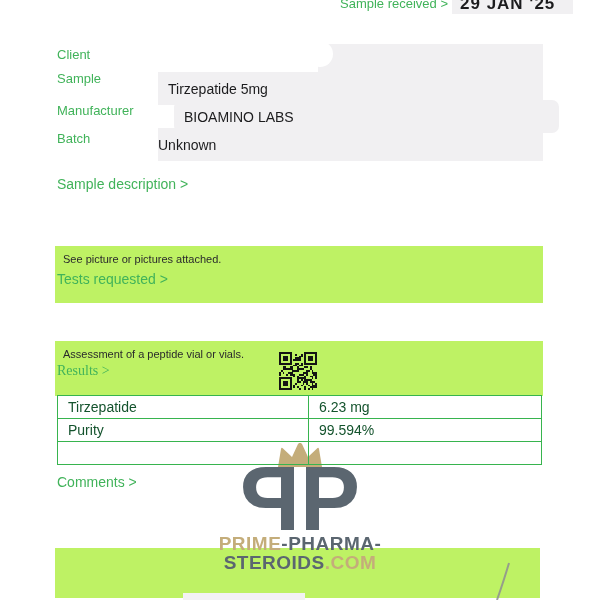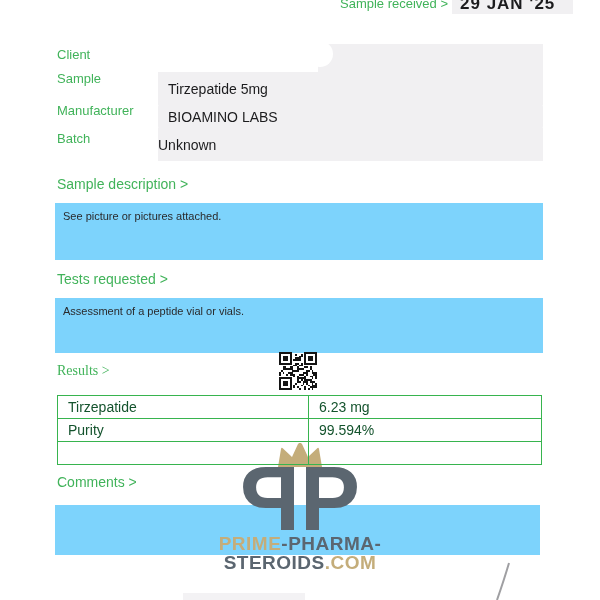--- a/index.html
+++ b/index.html
@@ -5,21 +5,21 @@
   html,body{margin:0;padding:0;background:#ffffff;}
   #page{
     position:relative;width:600px;height:600px;background:#ffffff;
     overflow:hidden;font-family:"Liberation Sans",sans-serif;color:#1c1c1e;
   }
   .abs{position:absolute;line-height:1;}
   .label{font-size:13px;color:#41b35a;}
   .value{font-size:14px;color:#1c1c1e;}
   .bar{position:absolute;background:#f1f0f2;height:33px;display:flex;align-items:center;}
   .section-title{position:absolute;font-size:14px;color:#41b35a;line-height:1;}
-  .graybox{position:absolute;background:#7dd3fc;}
+  .graybox{position:absolute;background:#bef264;margin-top:43px;}
   .graybox .body-text{position:absolute;left:8px;top:6px;font-size:11px;color:#2a2a2c;line-height:1.3;}
   
   #results-table{
     position:absolute;left:57px;top:395px;width:483px;z-index:2;
     border:1.5px solid #37b44e;background:transparent;
   }
   .t-row{display:flex;height:22px;border-top:1.5px solid #37b44e;}
   .t-row:first-child{border-top:none;}
   .t-cell{display:flex;align-items:center;font-size:14px;color:#14532d;}
   .t-cell.name{width:240px;border-right:1.5px solid #37b44e;padding-left:10px;}
@@ -58,21 +58,21 @@
     <span class="value" style="padding-left:10px;"></span>
   </div>
   <div id="client-notch"></div>
 
   <div class="abs label" style="left:57px;top:72px;">Sample</div>
   <div class="bar" style="left:158px;top:72px;width:385px;">
     <span class="value" style="padding-left:10px;">Tirzepatide 5mg</span>
   </div>
 
   <div class="abs label" style="left:57px;top:104px;">Manufacturer</div>
-  <div class="bar" style="left:158px;top:100px;width:385px;border-radius:7px;">
+  <div class="bar" style="left:174px;top:100px;width:385px;border-radius:7px;">
     <span class="value" style="padding-left:10px;">BIOAMINO LABS</span>
   </div>
 
   <div class="abs label" style="left:57px;top:132px;">Batch</div>
   <div class="bar" style="left:158px;top:128px;width:385px;">
     <span class="value" style="">Unknown</span>
   </div>
 
   <div class="section-title" style="left:57px;top:177px;">Sample description &gt;</div>
   <div class="graybox" style="left:55px;top:203px;width:488px;height:57px;">

